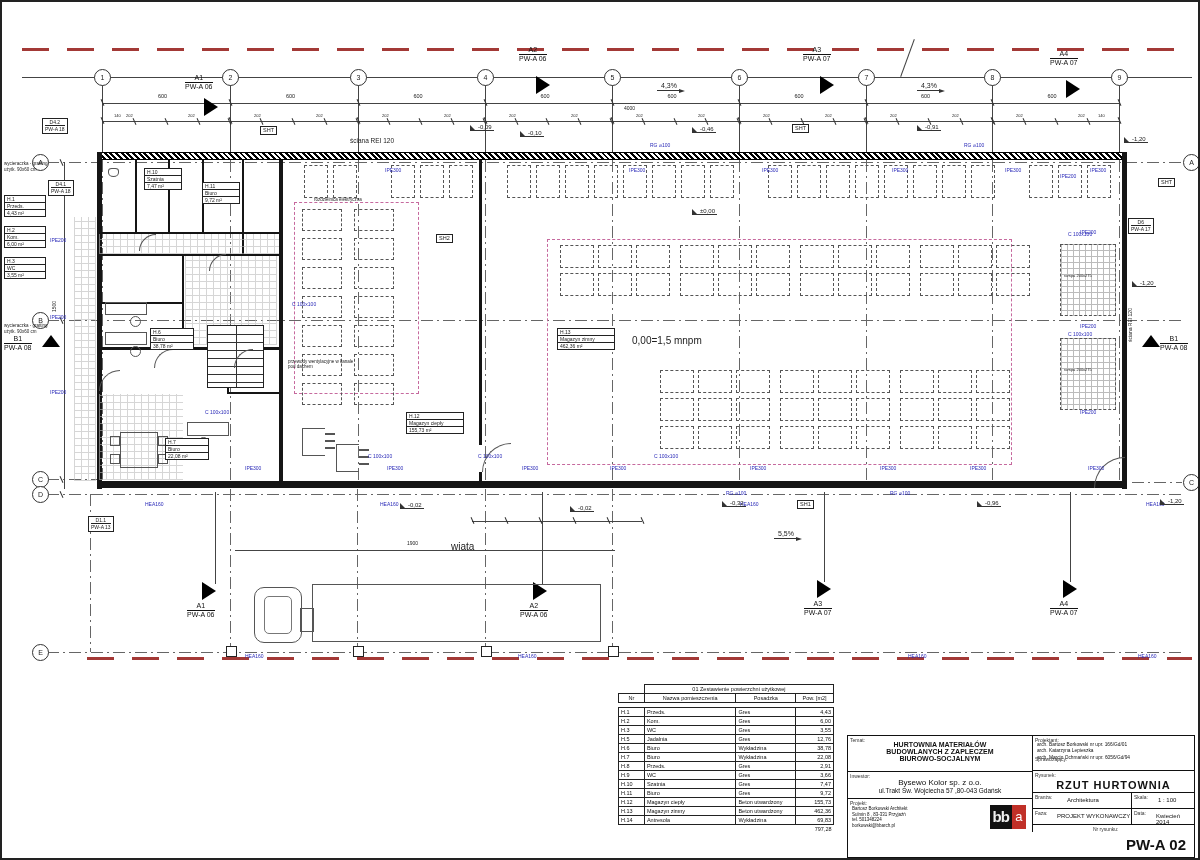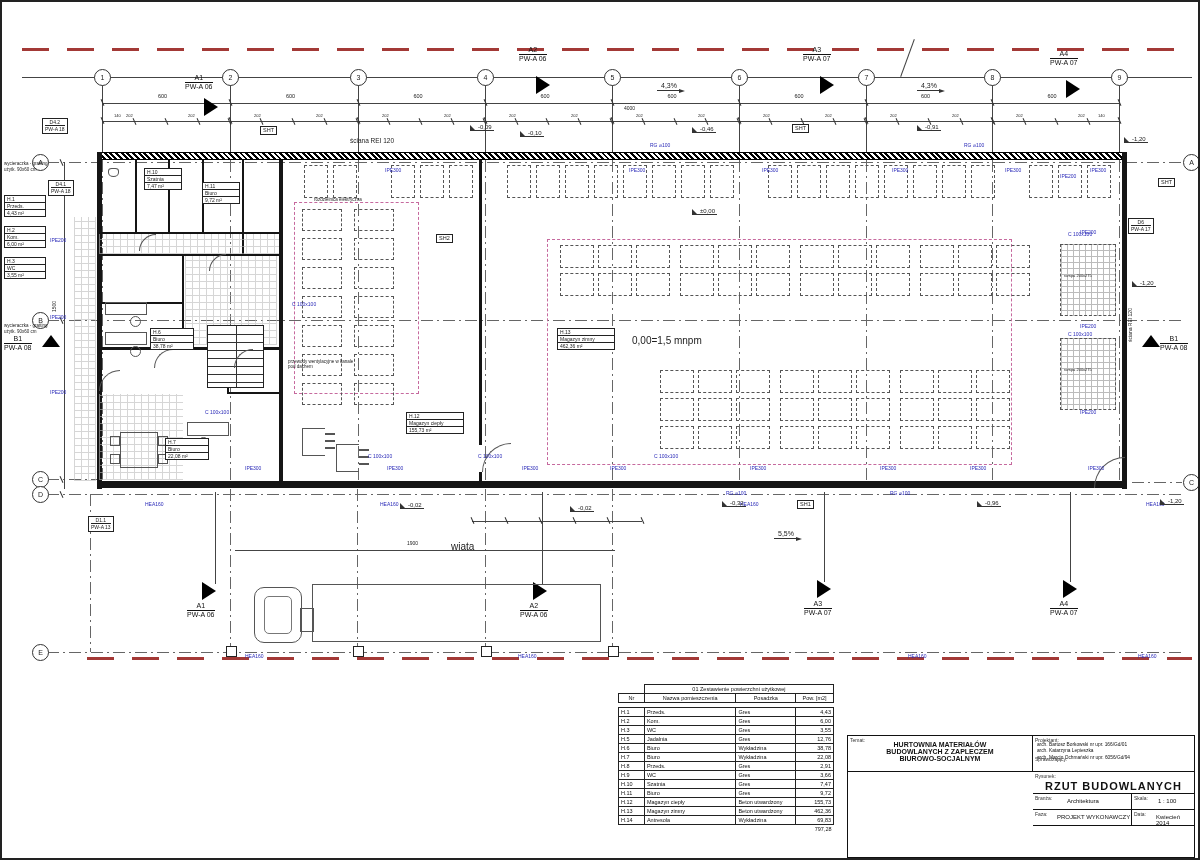--- a/index.html
+++ b/index.html
@@ -659,53 +659,77 @@
   <div id="tb">
     <div style="width:186px;display:flex;flex-direction:column;">
       <div class="cell" style="height:36px;width:100%;">
         <span class="lab">Temat:</span>
         <div class="ctr" style="padding-top:5px;font-size:7px;font-weight:bold;">
           <div>HURTOWNIA MATERIAŁÓW</div>
           <div>BUDOWLANYCH Z ZAPLECZEM</div>
           <div>BIUROWO-SOCJALNYM</div>
         </div>
       </div>
+      <div class="cell" style="height:27px;width:100%;">
+        <span class="lab">Inwestor:</span>
+        <div class="ctr" style="padding-top:6px;font-size:8px;">
+          <div>Bysewo Kolor sp. z o.o.</div>
+          <div style="font-size:6.5px;">ul.Trakt Św. Wojciecha 57 ,80-043 Gdańsk</div>
+        </div>
+      </div>
+      <div class="cell" style="height:33px;width:100%;border-bottom:none;">
+        <span class="lab">Projekt:</span>
+        <div style="padding:7px 0 0 4px;font-size:4.5px;line-height:1.25;">
+          <div>Bartosz Borkowski Architekt</div>
+          <div>Sulmin 8 , 83-331 Przyjaźń</div>
+          <div>tel. 501348224</div>
+          <div>borkowski@bbarch.pl</div>
+        </div>
+        <div id="logo">
+          <div class="bbpart">bb</div>
+          <div class="apart">a</div>
+        </div>
+      </div>
     </div>
     <div style="width:162px;display:flex;flex-direction:column;">
       <div style="display:flex;height:36px;">
         <div class="cell" style="flex:1;border-right:none;">
           <span class="lab">Projektant:</span>
           <div style="padding:6px 0 0 4px;font-size:4.8px;line-height:1.3;">
             <div>arch. Bartosz Borkowski nr upr. 166/Gd/01</div>
             <div>arch. Katarzyna Lepieszka</div>
           </div>
           <span class="lab" style="top:20px;">Sprawdzający:</span>
           <div style="padding:1px 0 0 4px;font-size:4.8px;">arch. Marcin Ochmański nr upr. 6056/Gd/94</div>
         </div>
         <div class="cell" style="width:30px;border-right:none;"></div>
       </div>
       <div class="cell" style="height:22px;width:100%;border-right:none;">
         <span class="lab">Rysunek:</span>
-        <div class="ctr" style="padding-top:8px;font-size:11px;font-weight:bold;letter-spacing:1px;">RZUT BUDOWLANYCH</div>
+        <div class="ctr" style="padding-top:8px;font-size:11px;font-weight:bold;letter-spacing:1px;">RZUT HURTOWNIA</div>
       </div>
       <div style="display:flex;height:16px;">
         <div class="cell" style="flex:1;">
           <span class="lab">Branża:</span>
           <span style="position:absolute;left:34px;top:4px;font-size:6px;">Architektura</span>
         </div>
         <div class="cell" style="width:62px;border-right:none;">
           <span class="lab">Skala:</span>
           <span style="position:absolute;left:26px;top:4px;font-size:6px;">1 : 100</span>
         </div>
       </div>
       <div style="display:flex;height:16px;">
         <div class="cell" style="flex:1;">
           <span class="lab">Faza:</span>
           <span style="position:absolute;left:24px;top:4px;font-size:6px;">PROJEKT WYKONAWCZY</span>
         </div>
         <div class="cell" style="width:62px;border-right:none;">
           <span class="lab">Data:</span>
           <span style="position:absolute;left:24px;top:4px;font-size:6px;">Kwiecień 2014</span>
         </div>
+      </div>
+      <div class="cell" style="height:33px;width:100%;border-right:none;border-bottom:none;">
+        <span class="lab" style="left:60px;">Nr rysunku:</span>
+        <div style="position:absolute;right:8px;bottom:4px;font-size:15px;font-weight:bold;">PW-A 02</div>
       </div>
     </div>
   </div>
 </div>
 
 </body></html>

